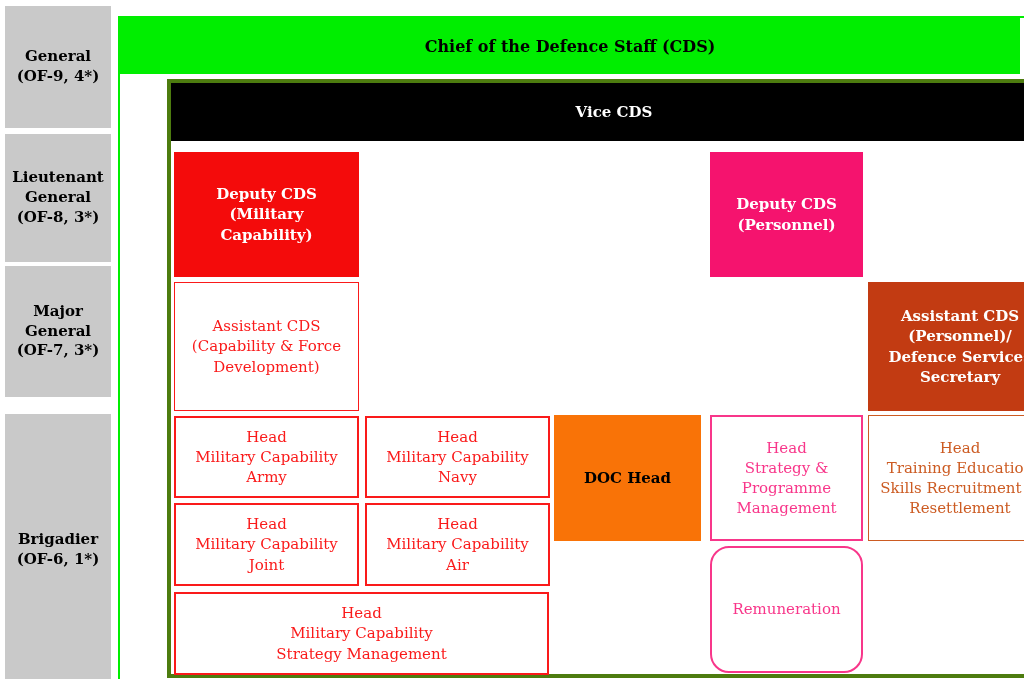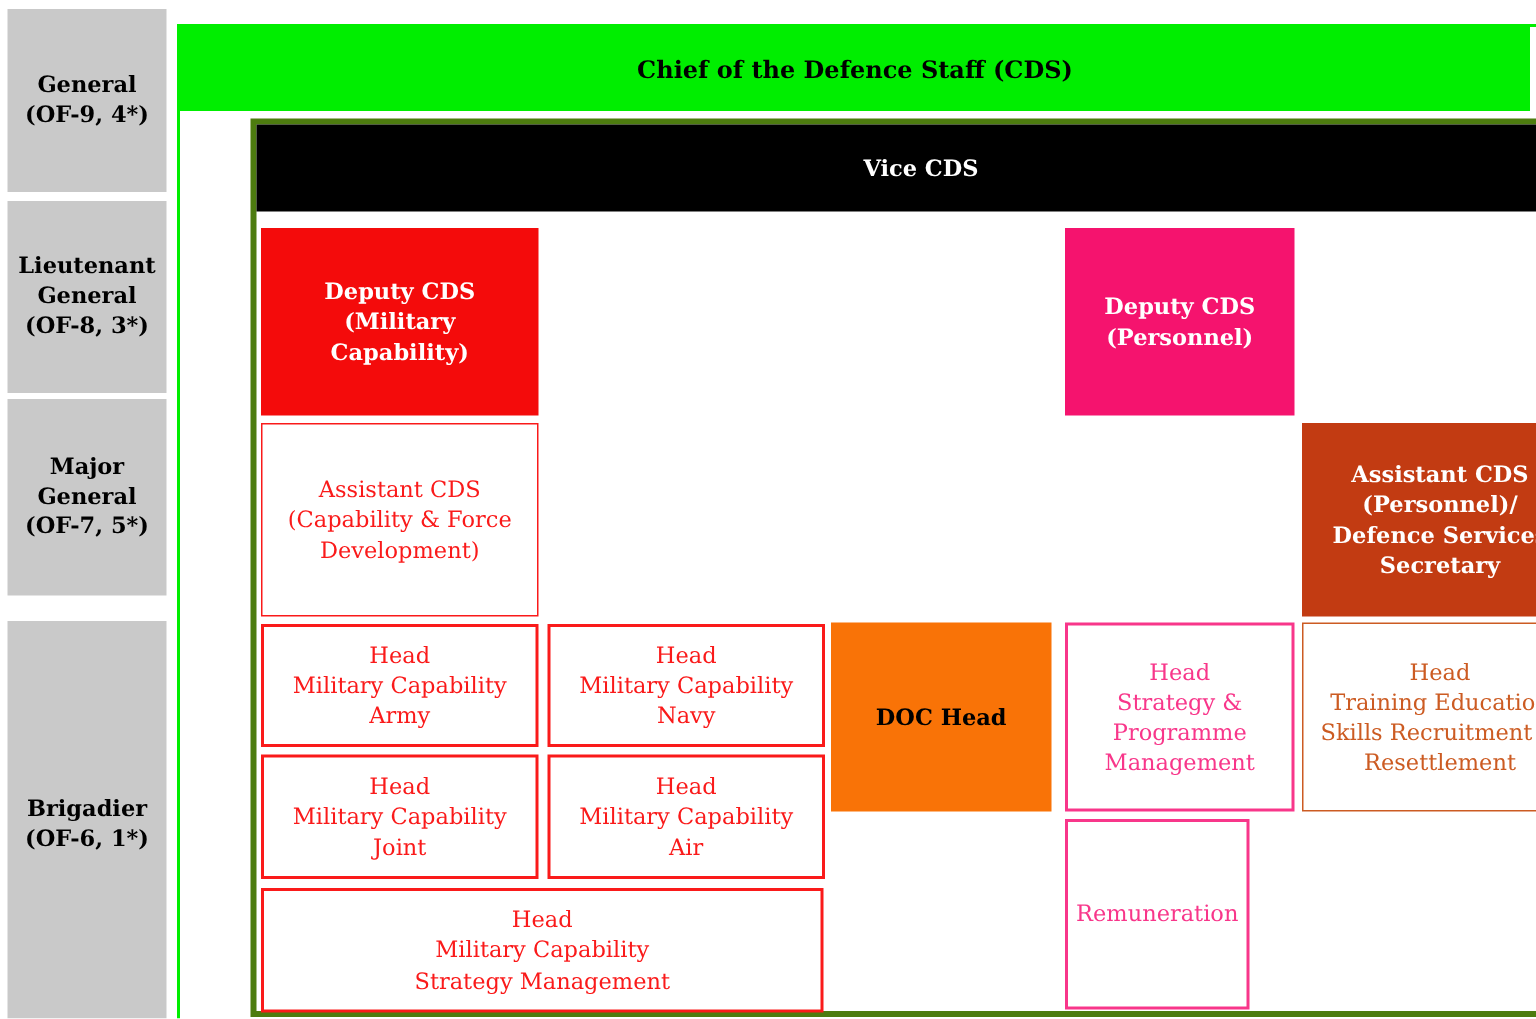--- a/index.html
+++ b/index.html
@@ -74,35 +74,35 @@
   .b-dir-spp   {left:539px;top:199px; width:153px;height:129px;}
   .b-asst-pers {left:697px;top:199px; width:184px;height:129px;}
   .b-army      {left:3px;  top:333px; width:185px;height:82px;}
   .b-navy      {left:194px;top:333px; width:185px;height:82px;}
   .b-doc       {left:383px;top:332px; width:147px;height:126px;}
   .b-strat     {left:539px;top:332px; width:153px;height:126px;}
   .b-train     {left:697px;top:332px; width:184px;height:126px;}
   .b-joint     {left:3px;  top:420px; width:185px;height:83px;}
   .b-air       {left:194px;top:420px; width:185px;height:83px;}
   .b-mc-sm     {left:3px;  top:509px; width:375px;height:83px;}
-  .b-remun     {left:539px;top:463px; width:123px;height:127px;}
+  .b-remun     {left:539px;top:463px; width:153px;height:127px;border-radius:19px;}
 </style>
 </head>
 <body>
 
 <div class="canvas">
 
   <div class="rank rank1">General
 (OF-9, 4*)</div>
   <div class="rank rank2">Lieutenant
 General
 (OF-8, 3*)</div>
   <div class="rank rank3">Major
 General
-(OF-7, 5*)</div>
+(OF-7, 3*)</div>
   <div class="rank rank4">Brigadier
 (OF-6, 1*)</div>
 
   <div class="outer">
 
     <div class="header-cds">Chief of the Defence Staff (CDS)</div>
 
     <div class="inner">
 
       <div class="vice-bar">Vice CDS</div>

